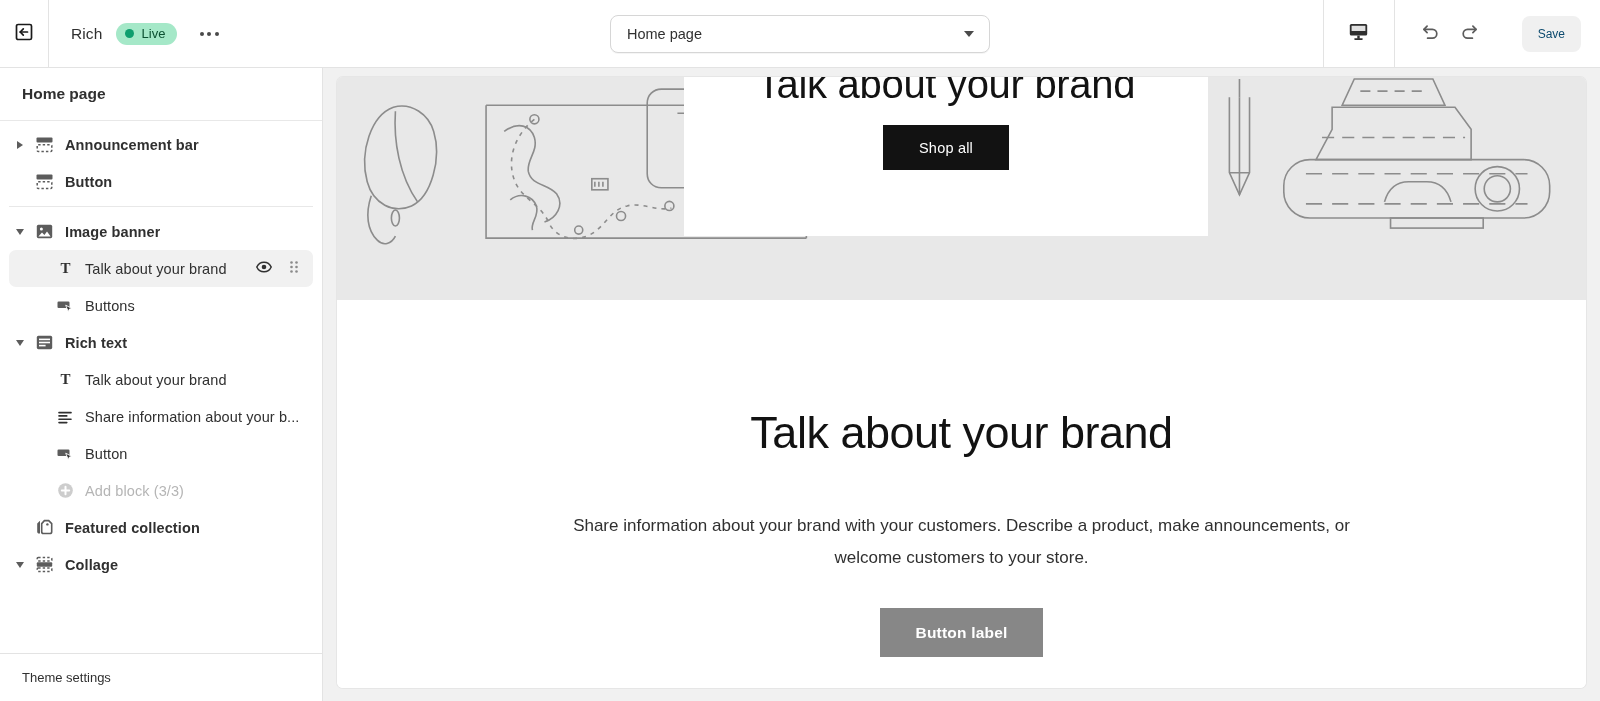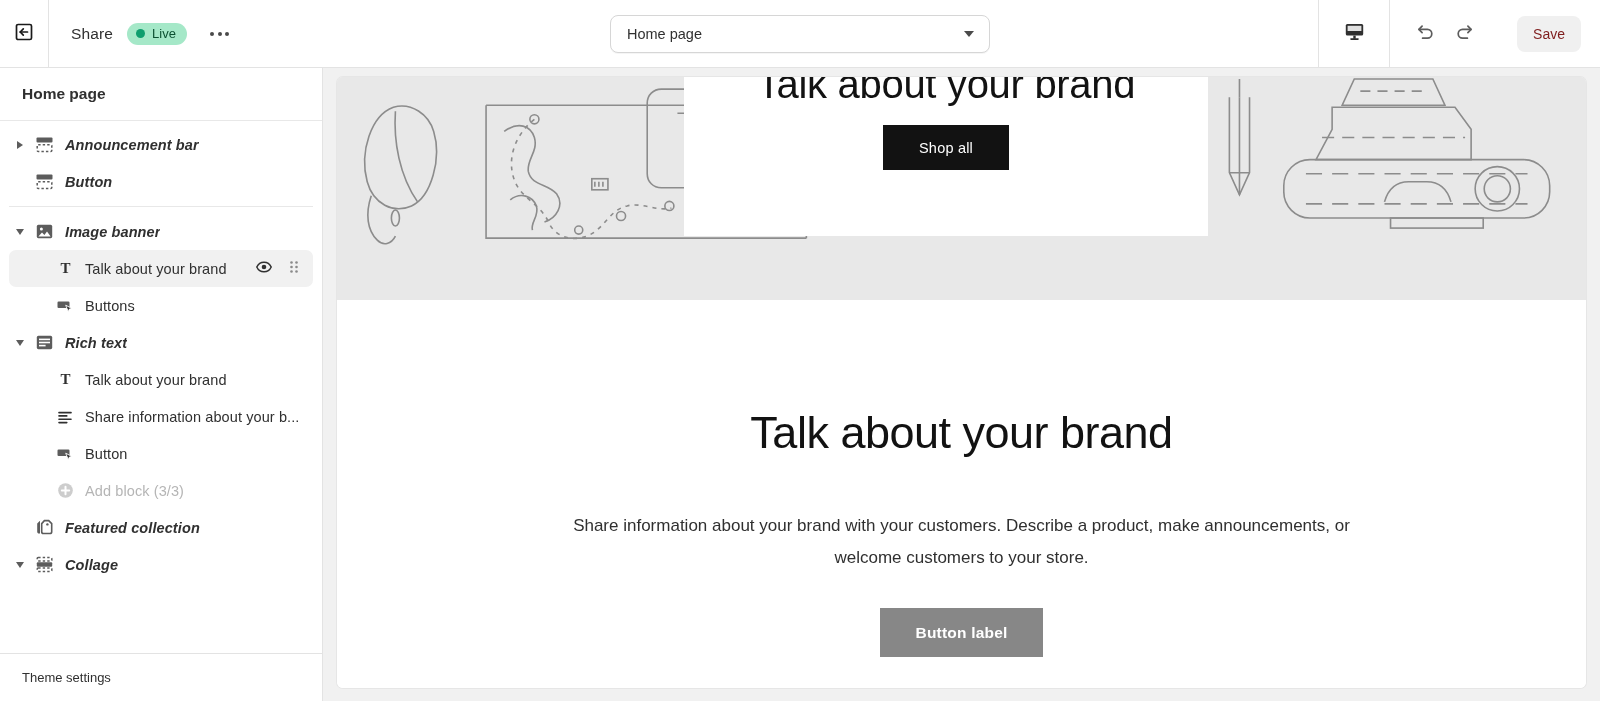--- a/index.html
+++ b/index.html
@@ -66,23 +66,23 @@
     padding: 0 17px; border-left: 1px solid #e3e3e3;
   }
   .icon-btn {
     width: 36px; height: 36px; border-radius: 8px;
     display: flex; align-items: center; justify-content: center; cursor: pointer;
   }
   .save-btn {
     margin: 0 19px 0 17px; align-self: center;
     height: 36px; padding: 0 16px;
     display: flex; align-items: center;
-    background: #f0f0f0; color: #7f1d1d;
+    background: #f0f0f0; color: #0c4a6e;
     border: none; border-radius: 8px;
-    font-size: 14px; font-family: inherit;
+    font-size: 12px; font-family: inherit;
     cursor: default;
   }
 
   
   .body { flex: 1; display: flex; min-height: 0; background: #f1f1f1; }
 
   
   .sidebar {
     width: 323px; min-width: 323px;
     background: #fff;
@@ -111,21 +111,21 @@
   }
   .tw { width: 0; height: 0; }
   .tw.right { border-top: 4.5px solid transparent; border-bottom: 4.5px solid transparent; border-left: 6px solid #5c5c5c; }
   .tw.down { border-left: 4.5px solid transparent; border-right: 4.5px solid transparent; border-top: 6px solid #5c5c5c; }
   .row .ic { width: 26px; min-width: 26px; display: flex; align-items: center; justify-content: center; }
   .row .lbl {
     font-size: 14.5px; color: #303030; letter-spacing: .1px;
     white-space: nowrap; overflow: hidden; text-overflow: ellipsis;
     padding-left: 8px;
   }
-  .row.section > .lbl { font-weight: 700; font-style: italic; }
+  .row.section > .lbl { font-weight: 700; }
   .row.block { padding-left: 44px; }
   .row.block .ic { width: 24px; min-width: 24px; }
   .row.addblock .lbl { color: #1f6fd6; }
   .row.addblock.disabled .lbl { color: #b5b5b5; }
   .row.addblock.disabled { cursor: default; }
   .row-actions { margin-left: auto; display: flex; align-items: center; gap: 14px; padding-right: 4px; }
 
   .sb-footer {
     height: 48px; border-top: 1px solid #e3e3e3;
     display: flex; align-items: center; padding: 4px 22px;
@@ -204,21 +204,21 @@
       <span>
         <svg width="22" height="22" viewBox="0 0 22 22" fill="none">
           <rect x="3.5" y="3.5" width="15" height="15" rx="1.6" stroke="#1a1a1a" stroke-width="1.7"></rect>
           <path d="M14.5 11H7.2" stroke="#1a1a1a" stroke-width="1.7" stroke-linecap="round"></path>
           <path d="M10.3 7.9 7.2 11l3.1 3.1" stroke="#1a1a1a" stroke-width="1.7" stroke-linecap="round" stroke-linejoin="round"></path>
         </svg>
       </span>
     </div>
 
     <div class="tb-left">
-      <span class="theme-name">Share</span>
+      <span class="theme-name">Rich</span>
       <span class="live-pill">
         <span class="live-dot"></span>
         <span>Live</span>
       </span>
       <span class="tb-more">
         <i></i>
           <i></i>
           <i></i>
       </span>
     </div>

